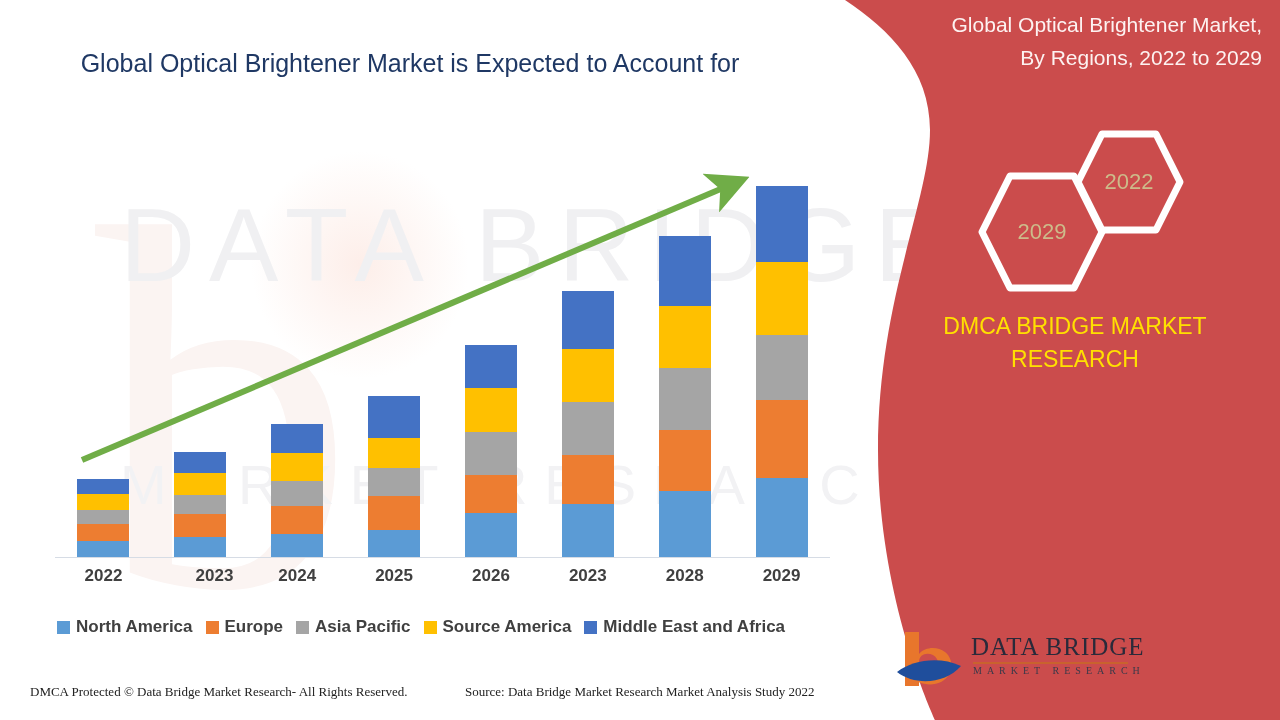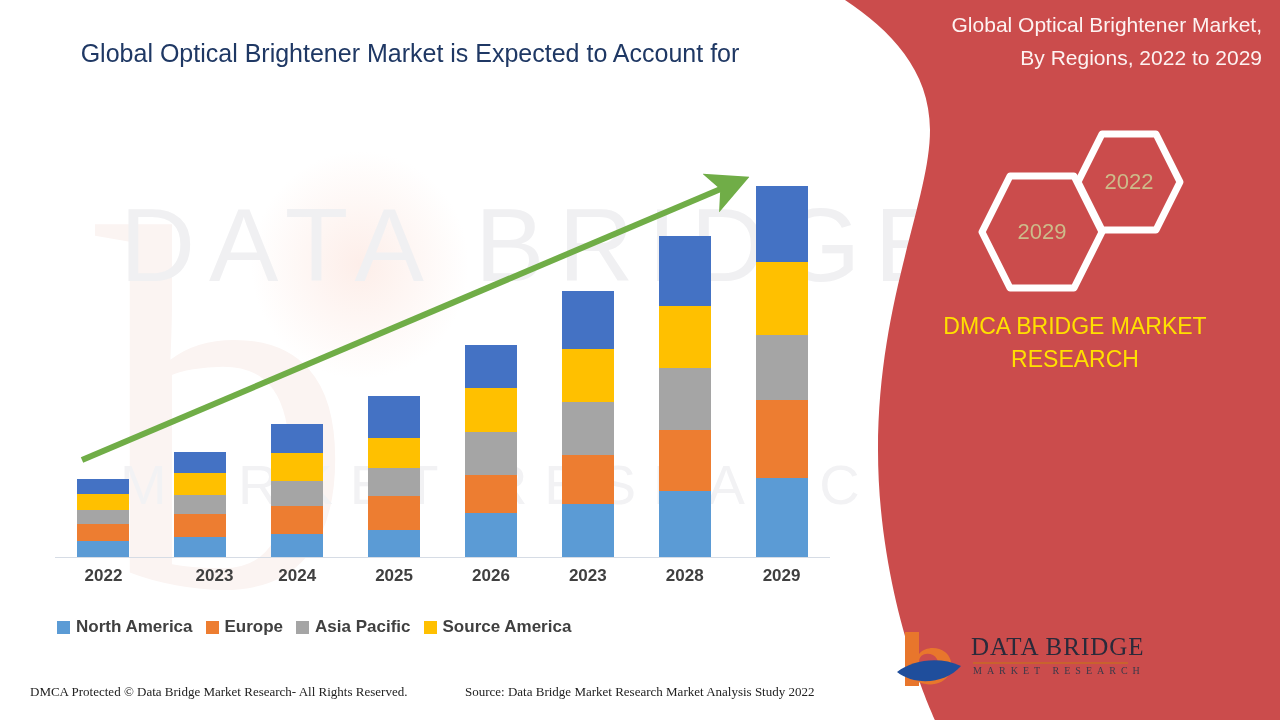--- a/index.html
+++ b/index.html
@@ -14,21 +14,21 @@
            line-height:180px;white-space:nowrap;user-select:none;}
   .wm-text2{position:absolute;left:120px;top:440px;width:760px;
            font-size:56px;letter-spacing:17px;color:#f2f2f4;font-weight:400;
            line-height:90px;white-space:nowrap;user-select:none;}
   .wm-b{position:absolute;left:95px;top:150px;font-size:520px;line-height:520px;
         color:#fbf4f2;font-family:"Liberation Serif",serif;user-select:none;}
   .wm-blur{position:absolute;left:250px;top:150px;width:220px;height:230px;
         background:radial-gradient(ellipse at center,#fdeee9 0%,rgba(255,255,255,0) 70%);}
 
   
-  .chart-title{position:absolute;left:60px;top:34px;width:700px;text-align:center;
+  .chart-title{position:absolute;left:60px;top:44px;width:700px;text-align:center;
       color:#1f3864;font-size:25px;line-height:38px;font-weight:400;}
   .axis-line{position:absolute;left:55px;top:557px;width:775px;height:1px;background:#d6dce5;}
 
   .bars{position:absolute;left:55px;top:120px;width:775px;height:437px;}
   .bar-col{position:absolute;bottom:0;width:96px;display:flex;flex-direction:column-reverse;
            align-items:center;}
   .seg{width:52px;display:block;}
 
   .xlabels{position:absolute;left:55px;top:566px;width:775px;height:30px;}
   .xlab{position:absolute;width:96px;text-align:center;font-size:17px;font-weight:bold;color:#404040;}
@@ -173,20 +173,24 @@
         <span class="lg-sw" style="background: rgb(237, 125, 49);"></span>
         <span class="lg-tx">Europe</span>
       </div>
       <div class="lg-item">
         <span class="lg-sw" style="background: rgb(165, 165, 165);"></span>
         <span class="lg-tx">Asia Pacific</span>
       </div>
       <div class="lg-item">
         <span class="lg-sw" style="background: rgb(255, 192, 0);"></span>
         <span class="lg-tx">Source America</span>
+      </div>
+      <div class="lg-item">
+        <span class="lg-sw" style="background: rgb(68, 114, 196);"></span>
+        <span class="lg-tx">Middle East and Africa</span>
       </div>
     </div>
 
   <div class="foot foot-left">DMCA Protected © Data Bridge Market Research- All Rights Reserved.</div>
   <div class="foot foot-right">Source: Data Bridge Market Research Market Analysis Study 2022</div>
 
   <svg class="red-panel" viewBox="0 0 1280 720" preserveAspectRatio="none">
     <path d="M 845,0 L 1280,0 L 1280,720 L 935,720 C 935,720 878,600 878,450
              C 878,300 930,200 930,130 C 930,70 890,30 845,0 Z" fill="#CB4C4C"></path>
   </svg>

